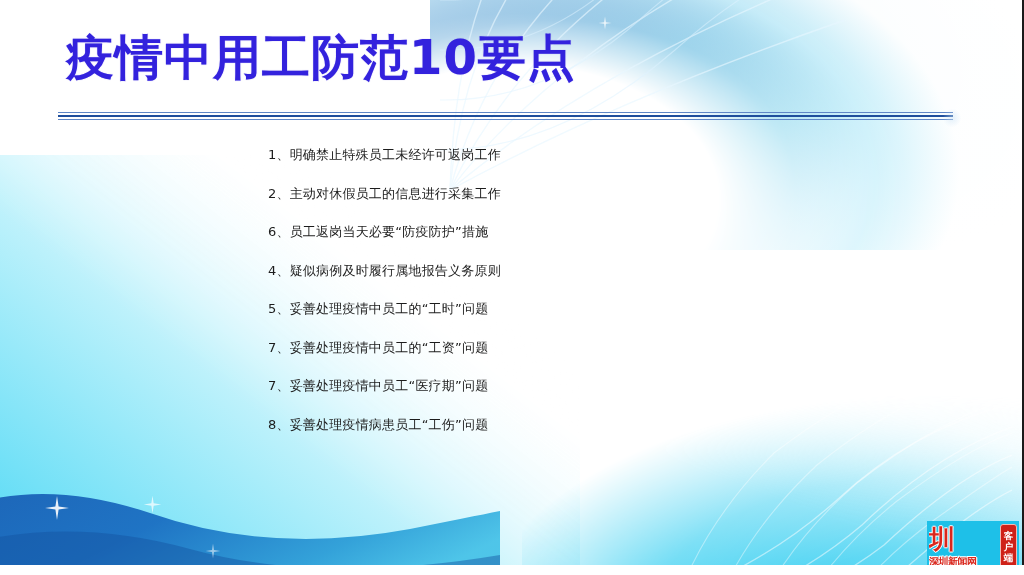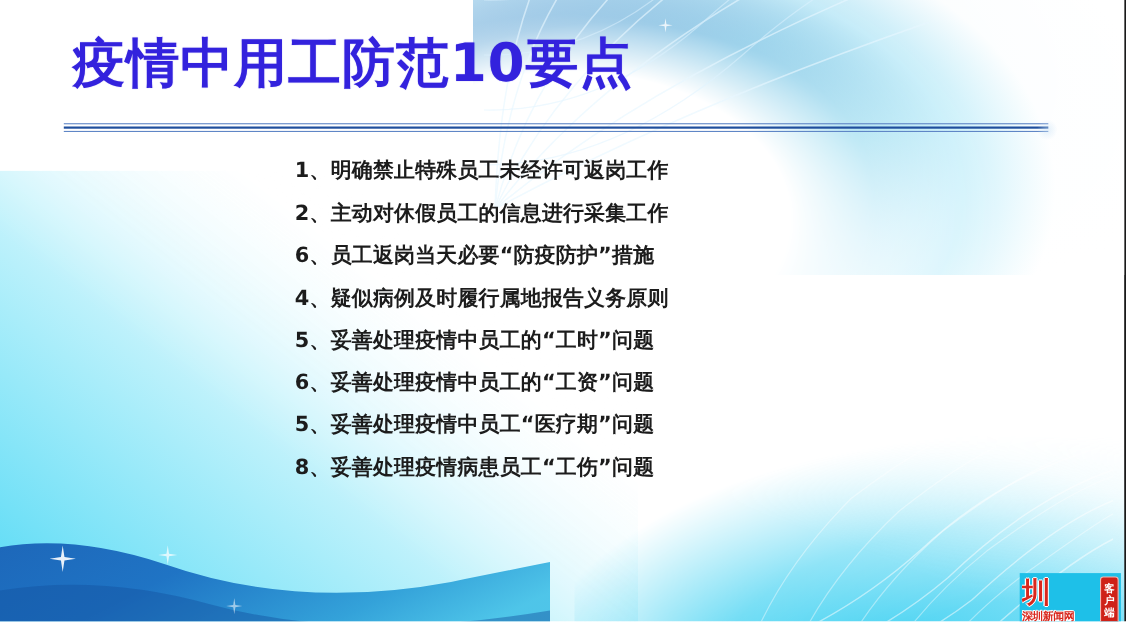--- a/index.html
+++ b/index.html
@@ -164,26 +164,25 @@
 
   
   .list {
     position: absolute;
     left: 268px;
     top: 136px;
     width: 430px;
   }
   .list-item {
     font-family: "DejaVu Sans", "Liberation Sans", sans-serif;
-    font-size: 19px;
+    font-size: 13px;
     line-height: 38.5px;
     color: #1c1c1c;
     white-space: nowrap;
     letter-spacing: 0.2px;
-    font-weight: bold;
   }
 
   
   .logo {
     position: absolute;
     left: 927px;
     top: 521px;
     width: 92px;
     height: 50px;
     background: #1ec0e8;
@@ -328,22 +327,22 @@
     <div class="ln ln-c"></div>
     <div class="cap"></div>
   </div>
 
   <div class="list">
     <div class="list-item">1、明确禁止特殊员工未经许可返岗工作</div>
     <div class="list-item">2、主动对休假员工的信息进行采集工作</div>
     <div class="list-item">6、员工返岗当天必要“防疫防护”措施</div>
     <div class="list-item">4、疑似病例及时履行属地报告义务原则</div>
     <div class="list-item">5、妥善处理疫情中员工的“工时”问题</div>
-    <div class="list-item">6、妥善处理疫情中员工的“工资”问题</div>
-    <div class="list-item">5、妥善处理疫情中员工“医疗期”问题</div>
+    <div class="list-item">7、妥善处理疫情中员工的“工资”问题</div>
+    <div class="list-item">7、妥善处理疫情中员工“医疗期”问题</div>
     <div class="list-item">8、妥善处理疫情病患员工“工伤”问题</div>
   </div>
 
   <div class="logo">
     <div class="logo-main">
       <div class="logo-mark">圳</div>
       <div class="logo-sub">深圳新闻网</div>
     </div>
     <div class="logo-badge">
       <span>客</span>

